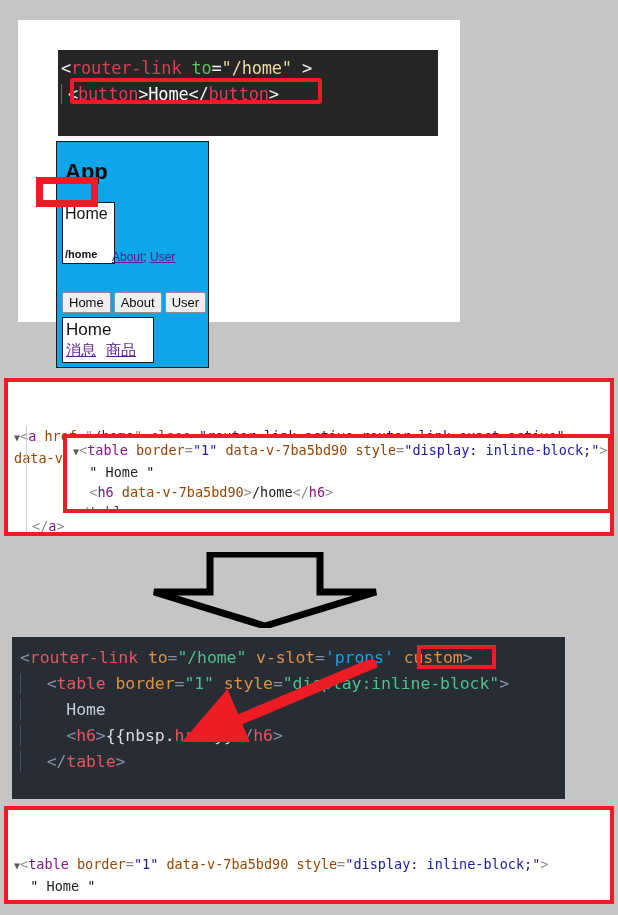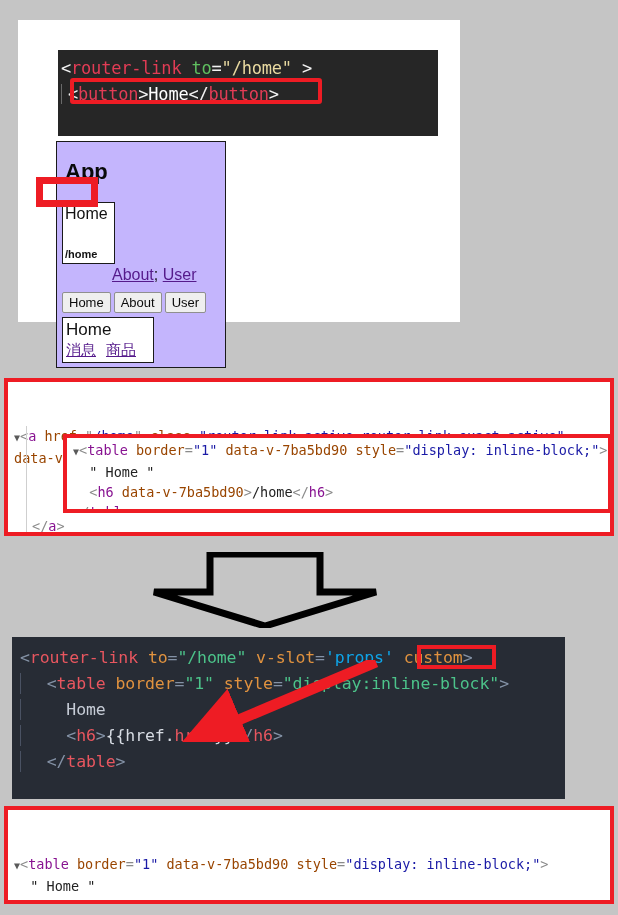--- a/index.html
+++ b/index.html
@@ -60,22 +60,22 @@
     border: 4px solid #ee1c24;
     border-radius: 3px;
     box-sizing: border-box;
     pointer-events: none;
   }
 
   
   #app-frame {
     position: absolute;
     left: 38px; top: 121px;
-    width: 170px; height: 227px;
-    background: #c4b5fd;
+    width: 153px; height: 227px;
+    background: #0ea5e9;
     border: 1px solid #1a1a1a;
     box-sizing: border-box;
   }
   #app-title {
     position: absolute;
     left: 8px; top: 17px;
     font-size: 22px;
     font-weight: bold;
     color: #0a0a0a;
     font-family: "Liberation Sans", sans-serif;
@@ -100,24 +100,23 @@
     padding: 1px 2px 2px 2px;
     font-size: 11px;
     font-weight: bold;
     color: #111;
     line-height: 13px;
     margin-top: 22px;
   }
   #other-links {
     position: absolute;
     left: 55px; top: 108px;
-    font-size: 16px;
+    font-size: 12px;
     color: #1a1a1a;
     white-space: nowrap;
-    margin-top: 16px;
   }
   #other-links a {
     color: #551a8b;
     text-decoration: underline;
   }
   
   #hl-home-cell {
     position: absolute;
     left: 36px; top: 177px;
     width: 62px; height: 30px;
@@ -318,21 +317,21 @@
 </div>
 
 <svg id="big-arrow" viewBox="0 0 226 76">
   <polygon points="58,2 168,2 168,40 224,40 113,74 2,40 58,40" fill="none" stroke="#000000" stroke-width="7" stroke-linejoin="miter"></polygon>
 </svg>
 
 <div id="code-bottom">
     <div class="ln"><span class="b-punc">&lt;</span><span class="b-tag">router-link</span><span class="b-punc"> </span><span class="b-attr">to</span><span class="b-punc">=</span><span class="b-val">"/home"</span><span class="b-punc"> </span><span class="b-attr">v-slot</span><span class="b-punc">=</span><span class="b-str">'props'</span><span class="b-punc"> </span><span class="b-attr">custom</span><span class="b-punc">&gt;</span></div>
     <div class="ln"><span class="b-guide"></span><span>  </span><span class="b-punc">&lt;</span><span class="b-tag">table</span><span class="b-punc"> </span><span class="b-attr">border</span><span class="b-punc">=</span><span class="b-val">"1"</span><span class="b-punc"> </span><span class="b-attr">style</span><span class="b-punc">=</span><span class="b-val">"display:inline-block"</span><span class="b-punc">&gt;</span></div>
     <div class="ln"><span class="b-guide"></span><span>    </span><span class="b-text">Home</span></div>
-    <div class="ln"><span class="b-guide"></span><span>    </span><span class="b-punc">&lt;</span><span class="b-tag">h6</span><span class="b-punc">&gt;</span><span class="b-mus">{{href.</span><span class="b-href">href</span><span class="b-mus">}}</span><span class="b-punc">&lt;/</span><span class="b-tag">h6</span><span class="b-punc">&gt;</span></div>
+    <div class="ln"><span class="b-guide"></span><span>    </span><span class="b-punc">&lt;</span><span class="b-tag">h6</span><span class="b-punc">&gt;</span><span class="b-mus">{{nbsp.</span><span class="b-href">href</span><span class="b-mus">}}</span><span class="b-punc">&lt;/</span><span class="b-tag">h6</span><span class="b-punc">&gt;</span></div>
     <div class="ln"><span class="b-guide"></span><span>  </span><span class="b-punc">&lt;/</span><span class="b-tag">table</span><span class="b-punc">&gt;</span></div>
   </div>
 <div id="hl-custom"></div>
 <svg id="red-arrow" viewBox="0 0 200 82">
   <defs>
     <marker id="ah" markerWidth="6" markerHeight="6" refX="3" refY="3" orient="auto">
       <path d="M0,0 L6,3 L0,6 z" fill="#ee1c24"></path>
     </marker>
   </defs>
   <line x1="196" y1="2" x2="30" y2="72" stroke="#ee1c24" stroke-width="11" marker-end="url(#ah)"></line>

